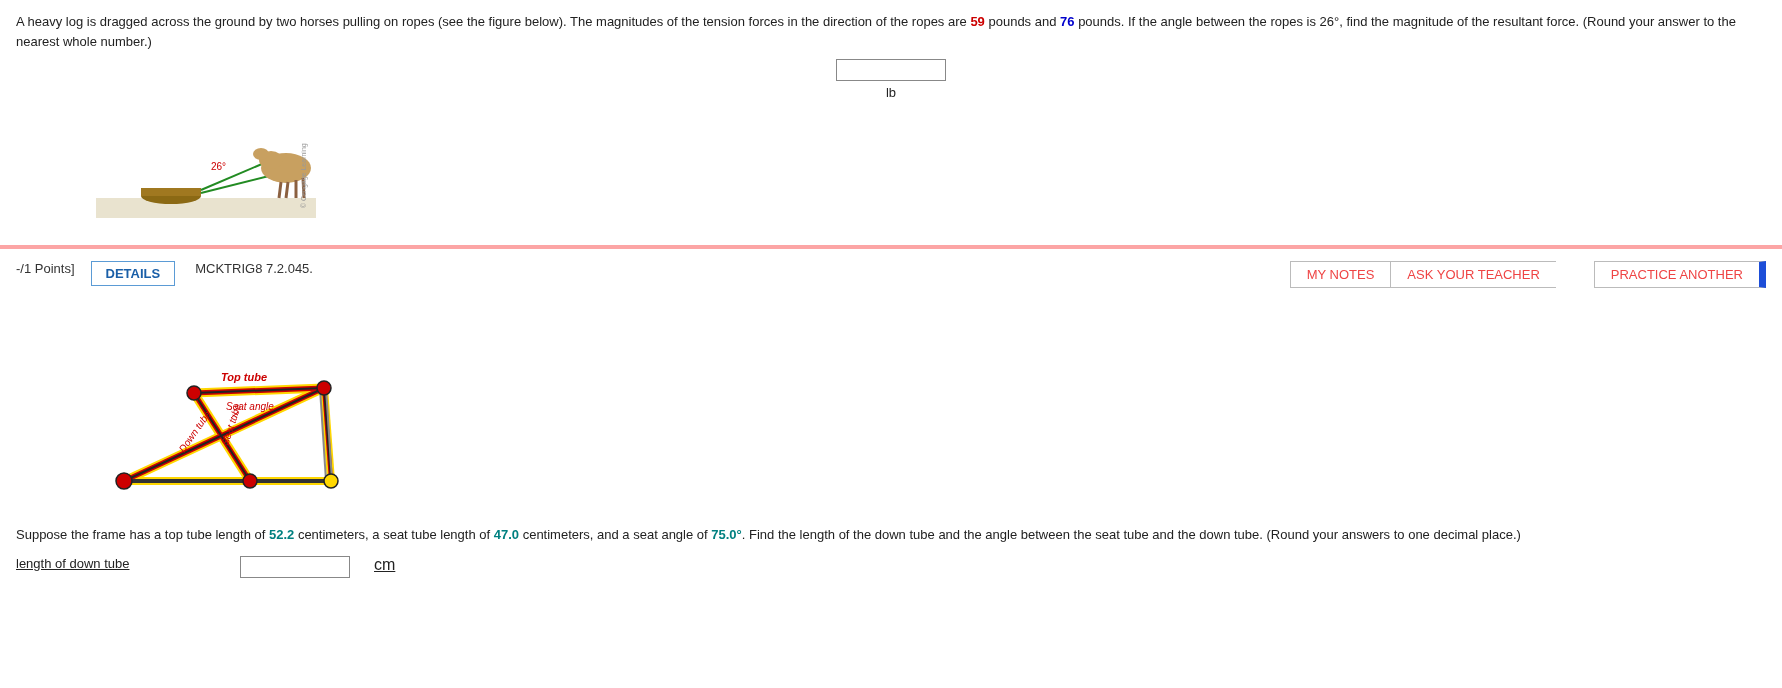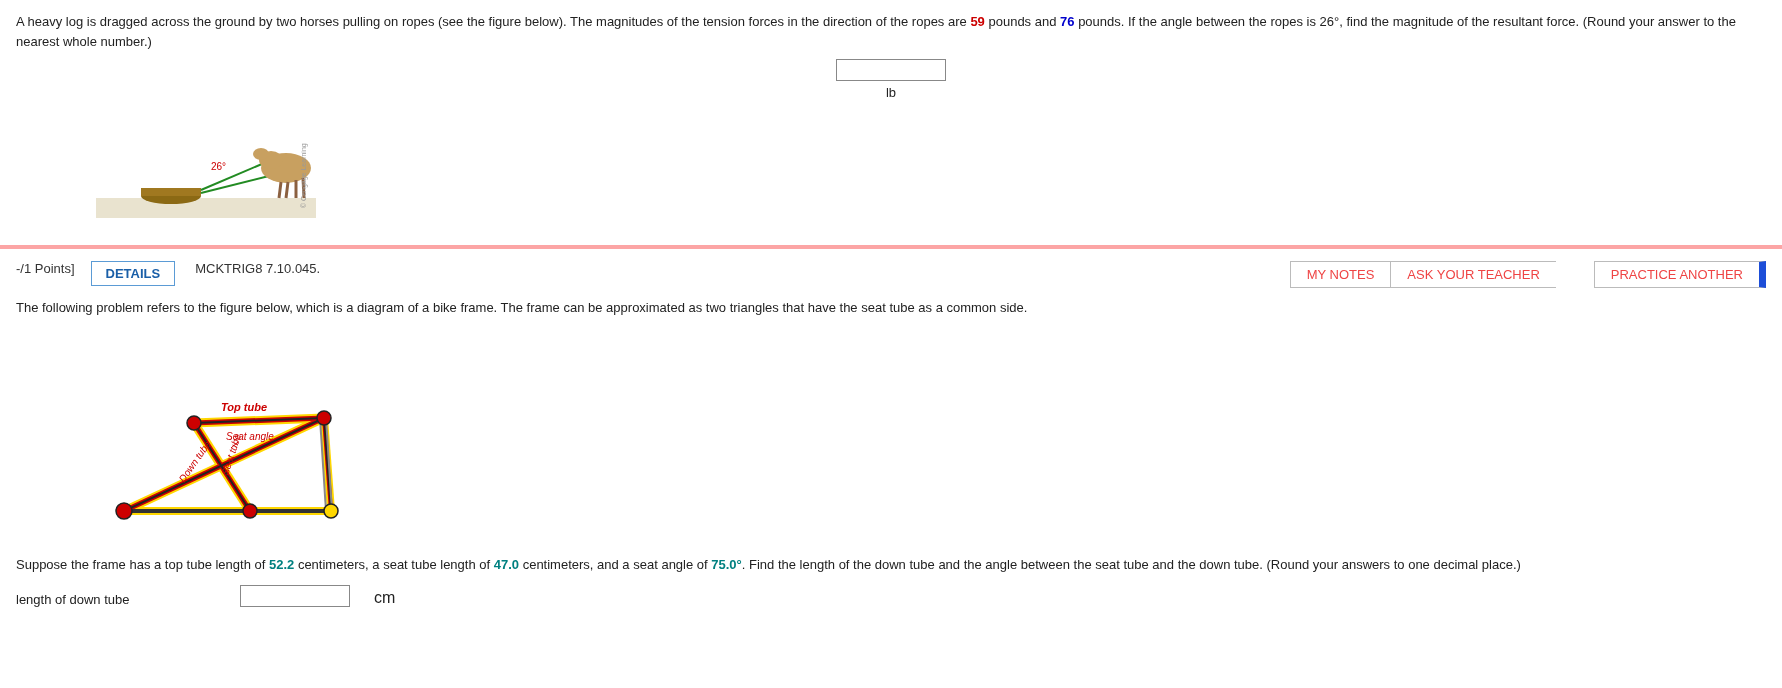--- a/index.html
+++ b/index.html
@@ -123,22 +123,23 @@
     .highlight-teal { color: #008080; font-weight: bold; text-align: right; }
 
     .answer-grid {
       display: flex;
       flex-direction: column;
       gap: 6px;
       margin-top: 6px;
     }
     .answer-grid-row {
       display: flex;
-      align-items: flex-end;
+      align-items: flex-start;
       gap: 24px;
+      text-decoration: underline;
     }
     .answer-grid-label {
       font-size: 13px;
       min-width: 200px;
     }
     .answer-input-sm {
       border: 1px solid #888;
       height: 22px;
       width: 110px;
       font-size: 13px;
@@ -185,29 +186,28 @@
       <text x="210" y="100" fill="#999" font-size="7" font-family="Arial" transform="rotate(-90, 210, 100)">© Cengage Learning</text>
     </svg>
   </div>
 
 </div>
 
 <div class="section-bottom">
   <div class="problem-header">
     <span class="points-label">-/1 Points]</span>
     <button class="details-btn">DETAILS</button>
-    <span class="problem-id">MCKTRIG8 7.10.045.</span>
+    <span class="problem-id">MCKTRIG8 7.2.045.</span>
     <div class="header-actions">
       <button class="action-btn">MY NOTES</button>
       <button class="action-btn">ASK YOUR TEACHER</button>
       <button class="action-btn">PRACTICE ANOTHER</button>
     </div>
   </div>
 
-  <div class="problem-desc">The following problem refers to the figure below, which is a diagram of a bike frame. The frame can be approximated as two triangles that have the seat tube as a common side.</div>
 
   
   <div class="bike-diagram">
     <svg width="380" height="210" viewBox="0 0 380 210">
 
       <line x1="158" y1="95" x2="288" y2="90" stroke="#FFD700" stroke-width="9"></line>
 
       <line x1="88" y1="183" x2="288" y2="90" stroke="#FFD700" stroke-width="9"></line>
 
       <line x1="214" y1="183" x2="158" y2="95" stroke="#FFD700" stroke-width="9"></line>

